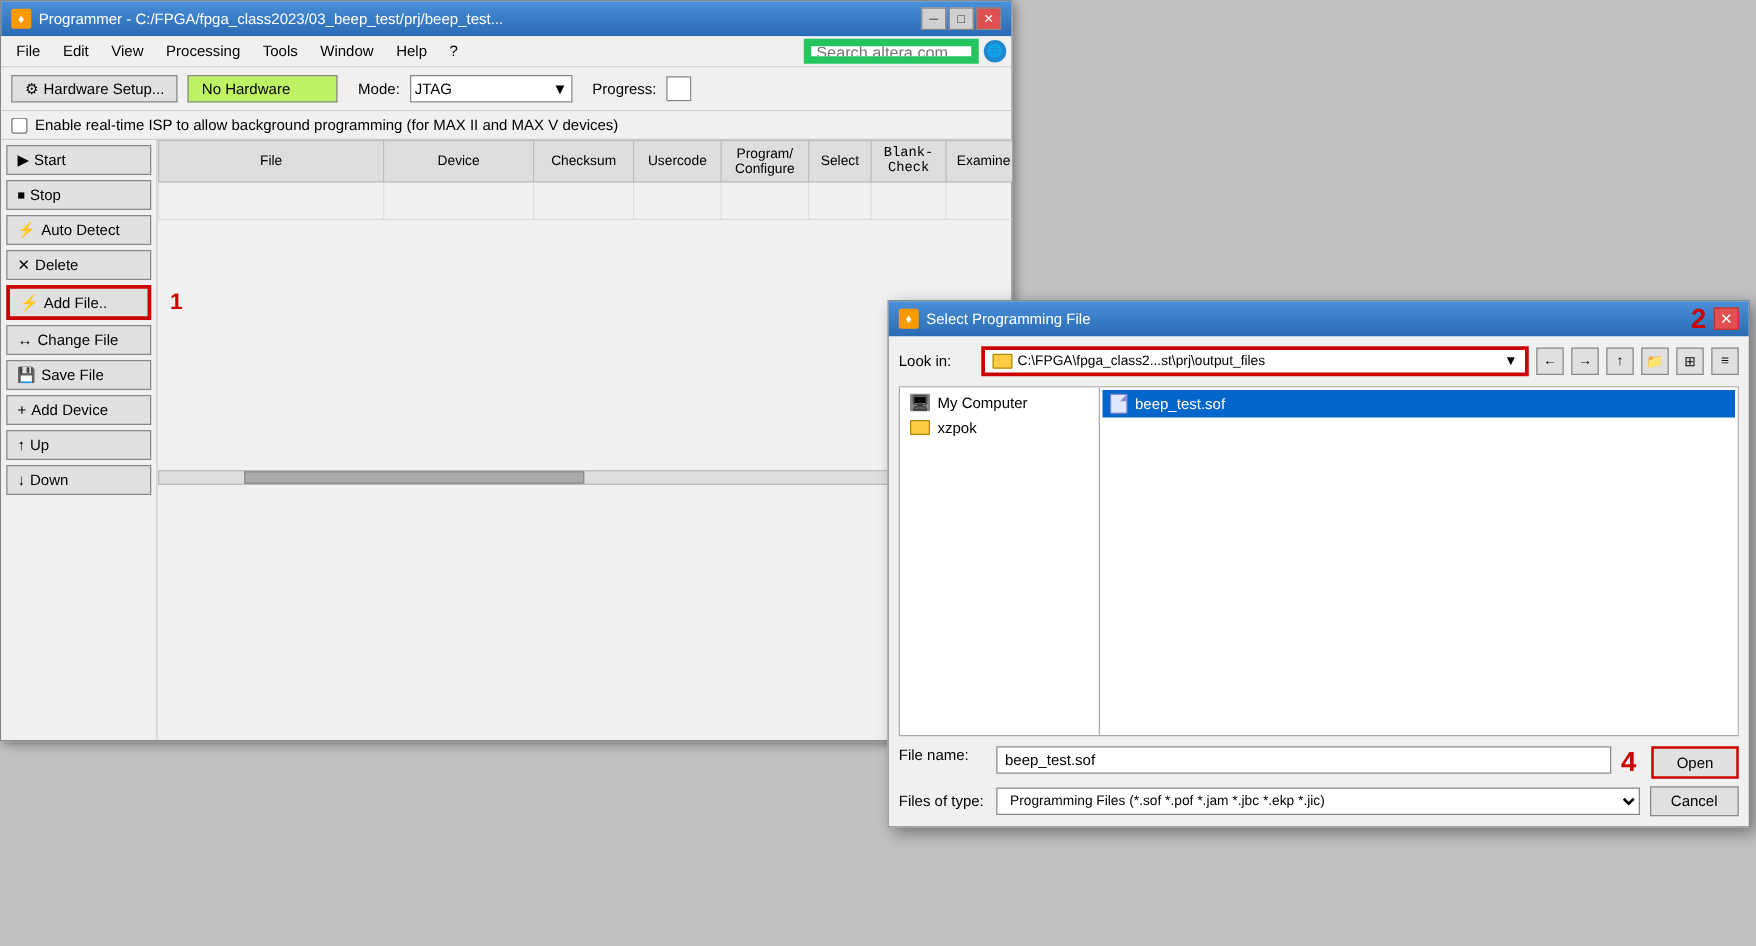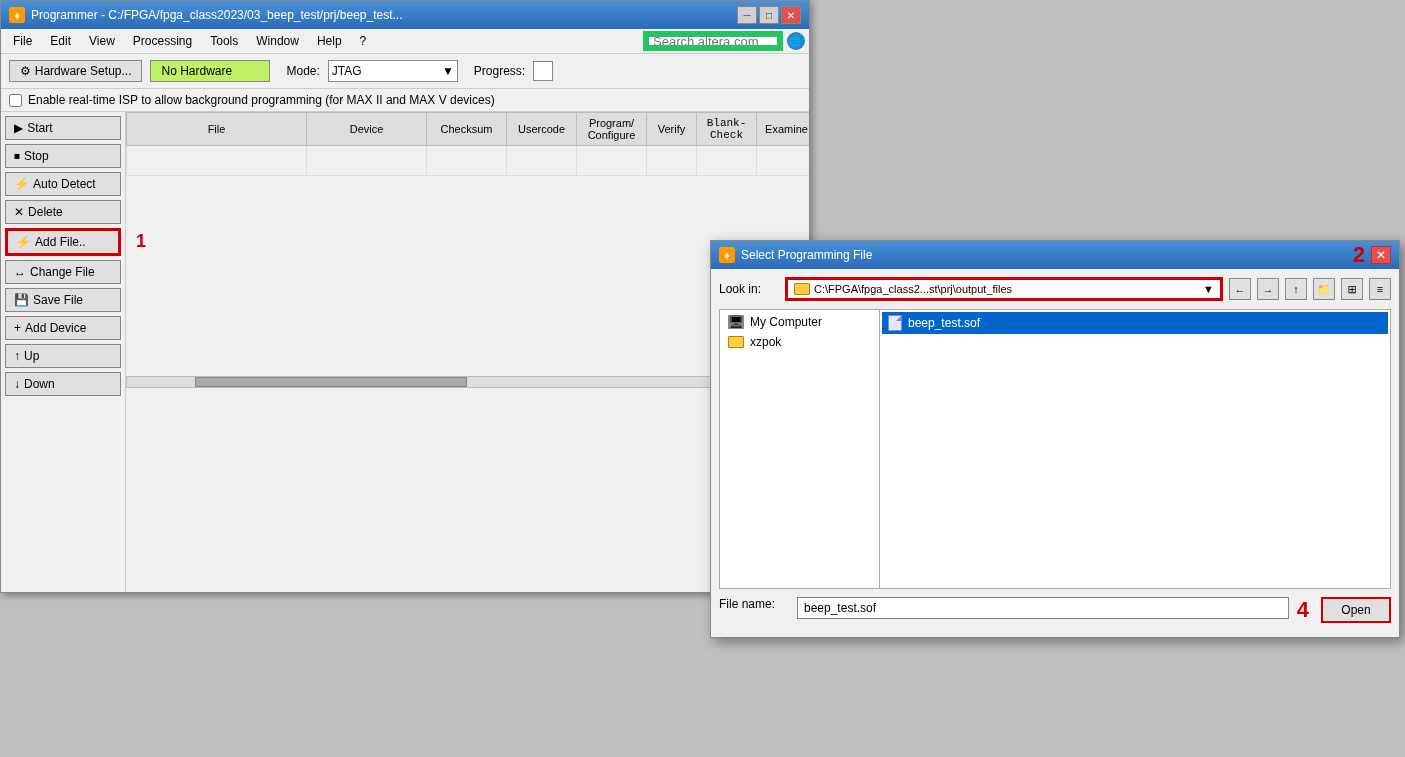--- a/index.html
+++ b/index.html
@@ -485,21 +485,21 @@
 
     <div class="table-area">
       <table class="main-table">
         <thead>
           <tr>
             <th>File</th>
             <th>Device</th>
             <th>Checksum</th>
             <th>Usercode</th>
             <th style="white-space:pre-line;">Program/<br>Configure</th>
-            <th>Verify</th>
+            <th>Select</th>
             <th style="white-space:pre-line;font-family:Liberation Mono, monospace;">Blank-<br>Check</th>
             <th>Examine</th>
           </tr>
         </thead>
         <tbody>
           <tr>
             <td style="min-width:180px;height:30px;"></td>
             <td style="min-width:120px;"></td>
             <td style="min-width:80px;"></td>
             <td style="min-width:70px;"></td>
@@ -572,14 +572,21 @@
       </div>
     </div>
 
     <div class="filename-row">
       <span class="filename-label">File name:</span>
       <input type="text" class="filename-input" value="beep_test.sof" style="">
       <span class="annotation" style="color:#cc0000;font-size:22px;font-weight:bold;margin-right:4px;">4</span>
       <button class="open-btn">Open</button>
     </div>
 
+    <div class="filetype-row">
+      <span class="filetype-label">Files of type:</span>
+      <select class="filetype-select">
+        <option>Programming Files (*.sof *.pof *.jam *.jbc *.ekp *.jic)</option>
+      </select>
+      <button class="cancel-btn">Cancel</button>
+    </div>
   </div>
 </div>
 
 </body></html>

